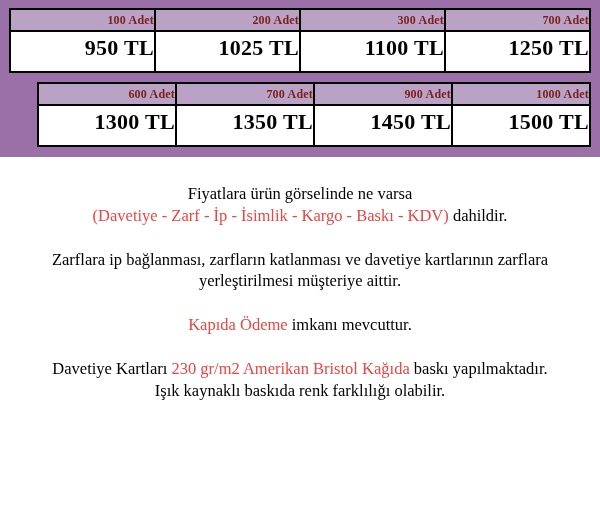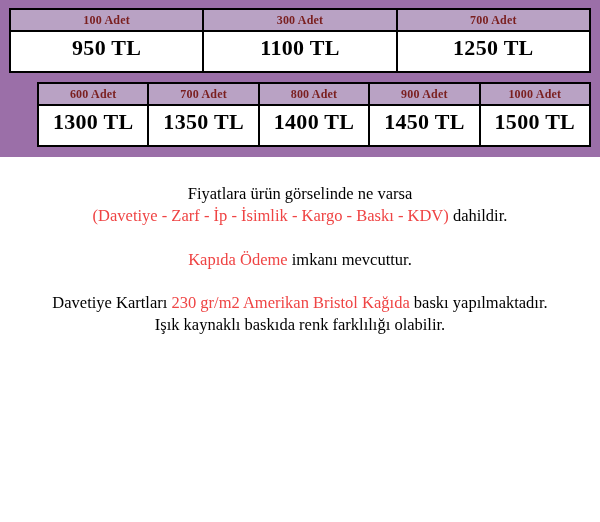--- a/index.html
+++ b/index.html
@@ -32,21 +32,21 @@
   }
   .price-row:last-child {
     margin-bottom: 0;
     margin-left: 37px;
   }
 
   .price-cell {
     flex: 1 1 0;
     border-right: 2px solid #000000;
     box-sizing: border-box;
-    text-align: center;
+    text-align: right;
   }
   .price-cell:last-child {
     border-right: none;
   }
 
   .qty {
     background: #b9a2c4;
     color: #7a1f1f;
     font-size: 12px;
     font-weight: bold;
@@ -91,41 +91,41 @@
 <body>
 
 <div id="price-block">
 
   <div class="price-row">
     <div class="price-cell">
       <div class="qty">100 Adet</div>
       <div class="amount">950 TL</div>
     </div>
     <div class="price-cell">
+      <div class="qty">200 Adet</div>
+      <div class="amount">1025 TL</div>
+    </div>
+    <div class="price-cell">
       <div class="qty">300 Adet</div>
       <div class="amount">1100 TL</div>
     </div>
     <div class="price-cell">
       <div class="qty">700 Adet</div>
       <div class="amount">1250 TL</div>
     </div>
   </div>
 
   <div class="price-row">
     <div class="price-cell">
       <div class="qty">600 Adet</div>
       <div class="amount">1300 TL</div>
     </div>
     <div class="price-cell">
       <div class="qty">700 Adet</div>
       <div class="amount">1350 TL</div>
-    </div>
-    <div class="price-cell">
-      <div class="qty">800 Adet</div>
-      <div class="amount">1400 TL</div>
     </div>
     <div class="price-cell">
       <div class="qty">900 Adet</div>
       <div class="amount">1450 TL</div>
     </div>
     <div class="price-cell">
       <div class="qty">1000 Adet</div>
       <div class="amount">1500 TL</div>
     </div>
   </div>
@@ -133,20 +133,24 @@
 </div>
 
 <div id="notes">
 
 
   <p class="note">
     <span>Fiyatlara ürün görselinde ne varsa</span><br>
     <span class="hl">(Davetiye - Zarf - İp - İsimlik - Kargo - Baskı - KDV)</span><span> dahildir.</span>
   </p>
 
+  <p class="note">
+    <span>Zarflara ip bağlanması, zarfların katlanması ve davetiye kartlarının zarflara</span><br>
+    <span>yerleştirilmesi müşteriye aittir.</span>
+  </p>
 
   <p class="note">
     <span class="hl">Kapıda Ödeme</span><span> imkanı mevcuttur.</span>
   </p>
 
   <p class="note note-last">
     <span>Davetiye Kartları </span><span class="hl">230 gr/m2 Amerikan Bristol Kağıda</span><span> baskı yapılmaktadır.</span><br>
     <span>Işık kaynaklı baskıda renk farklılığı olabilir.</span>
   </p>
 

